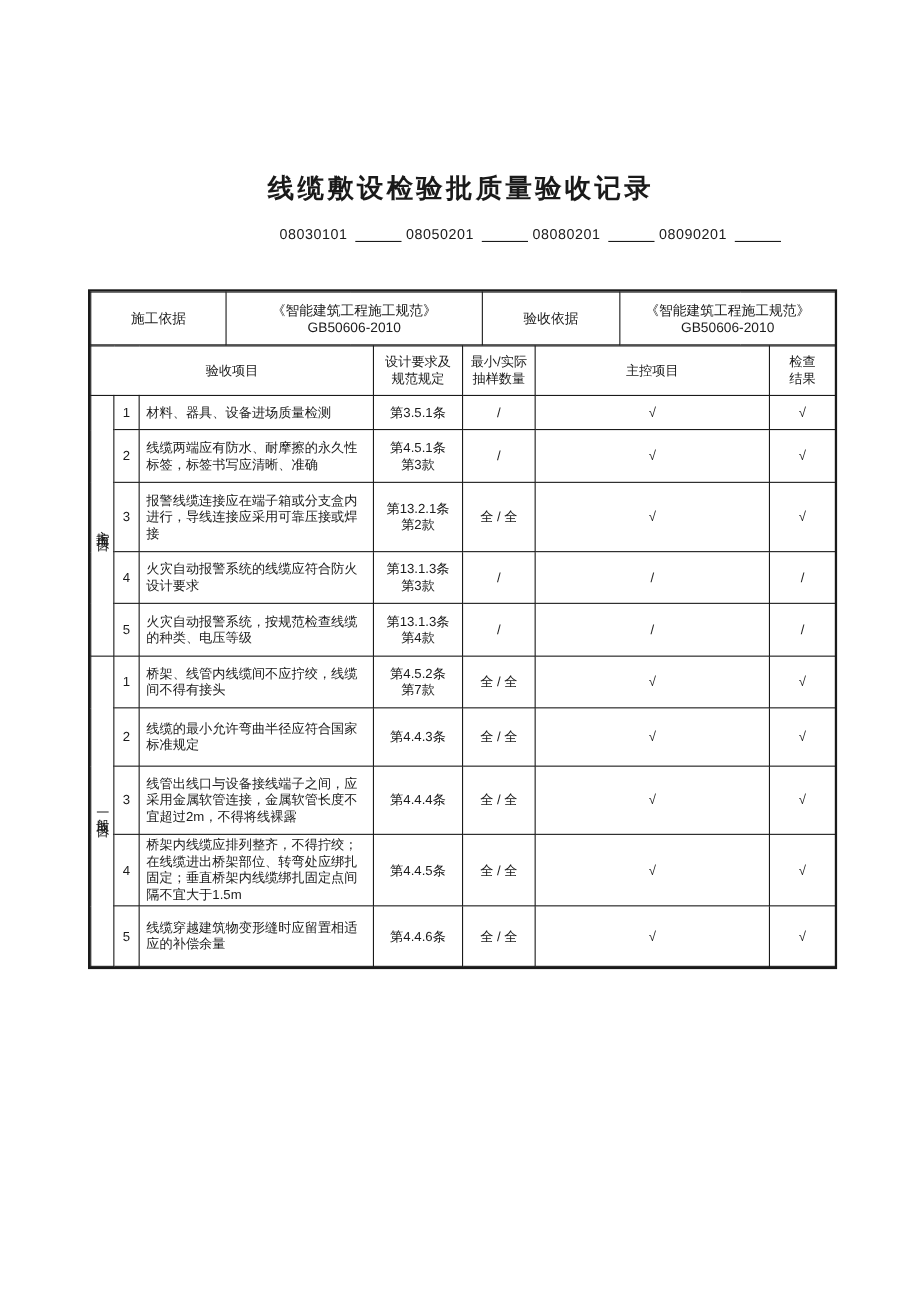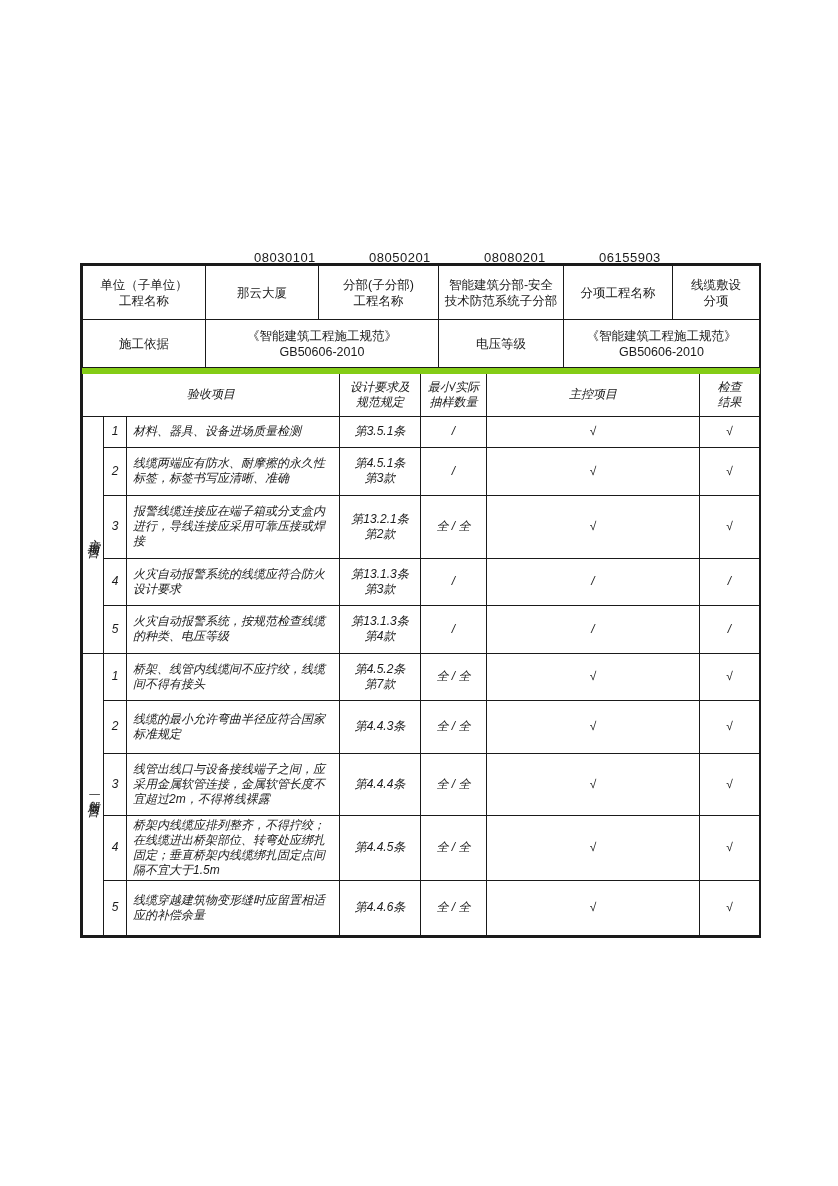--- a/index.html
+++ b/index.html
@@ -25,21 +25,21 @@
     font-family: "Liberation Serif", serif;
   }
   
   .codes {
     position: absolute;
     top: 198px;
     left: 254px;
     width: 460px;
     font-size: 13px;
   }
-  .codes-row { display: flex; height: 22px; align-items: flex-end; margin-top: 45px; }
+  .codes-row { display: flex; height: 22px; align-items: flex-end; }
   .code-pair { width: 117px; display: flex; align-items: flex-end; }
   .code-text { display: inline-block; letter-spacing: 0.5px; }
   .code-blank {
     display: inline-block;
     width: 42px;
     margin-left: 7px;
     border-bottom: 1px solid #1a1a1a;
     text-align: center;
     font-size: 12px;
     line-height: 14px;
@@ -57,21 +57,21 @@
   td {
     border: 1px solid #1a1a1a;
     text-align: center;
     vertical-align: middle;
     font-size: 12.5px;
     line-height: 16px;
     padding: 2px 3px;
     white-space: pre-line;
     overflow: hidden;
   }
-  .items-table { border-top: 6px solid #84cc16; font-style: italic; }
+  .items-table { border-top: 1px solid #84cc16; }
   .items-table td { font-size: 12px; line-height: 15px; }
   .desc-cell { text-align: left; padding-left: 6px; padding-right: 4px; }
   .group-cell {
     writing-mode: vertical-lr;
     text-orientation: upright;
     letter-spacing: 3px;
     padding: 0;
     font-size: 12.5px;
   }
   .tick { font-size: 13px; }
@@ -79,71 +79,60 @@
   .ih1 { height: 54px; } .ih2 { height: 54px; } .ih3 { height: 55px; } .ih4 { height: 48px; }
   .hh  { height: 45px; }
   .m1 { height: 31px; } .m2 { height: 48px; } .m3 { height: 63px; } .m4 { height: 47px; } .m5 { height: 48px; }
   .g1 { height: 47px; } .g2 { height: 53px; } .g3 { height: 62px; } .g4 { height: 65px; } .g5 { height: 55px; }
 </style>
 </head>
 <body>
 
 <div class="page">
 
+  <div class="doc-title">线缆敷设检验批质量验收记录</div>
 
   <div class="codes">
     <div class="codes-row">
       <span class="code-pair">
           <span class="code-text">08030101</span>
           <span class="code-blank"></span>
         </span>
       <span class="code-pair">
           <span class="code-text">08050201</span>
           <span class="code-blank"></span>
         </span>
       <span class="code-pair">
           <span class="code-text">08080201</span>
           <span class="code-blank"></span>
         </span>
       <span class="code-pair">
-          <span class="code-text">06155903</span>
+          <span class="code-text">08090201</span>
           <span class="code-blank"></span>
         </span>
     </div>
   </div>
 
   <div class="tables-wrap">
 
     <table>
       <colgroup>
         <col style="width:123px">
           <col style="width:113px">
           <col style="width:120px">
         <col style="width:125px">
           <col style="width:109px">
           <col style="width:87px">
       </colgroup>
       <tbody>
-          <tr class="ih1">
-        <td>单位（子单位）
-工程名称</td>
-        <td>那云大厦</td>
-        <td>分部(子分部)
-工程名称</td>
-        <td>智能建筑分部-安全
-技术防范系统子分部</td>
-        <td>分项工程名称</td>
-        <td>线缆敷设
-分项</td>
-      </tr>
       <tr class="ih4">
         <td>施工依据</td>
         <td colspan="2">《智能建筑工程施工规范》
 GB50606-2010</td>
-        <td>电压等级</td>
+        <td>验收依据</td>
         <td colspan="2">《智能建筑工程施工规范》
 GB50606-2010</td>
       </tr>
     </tbody>
       </table>
 
     <table class="items-table">
       <colgroup>
         <col style="width:21px">
           <col style="width:23px">

